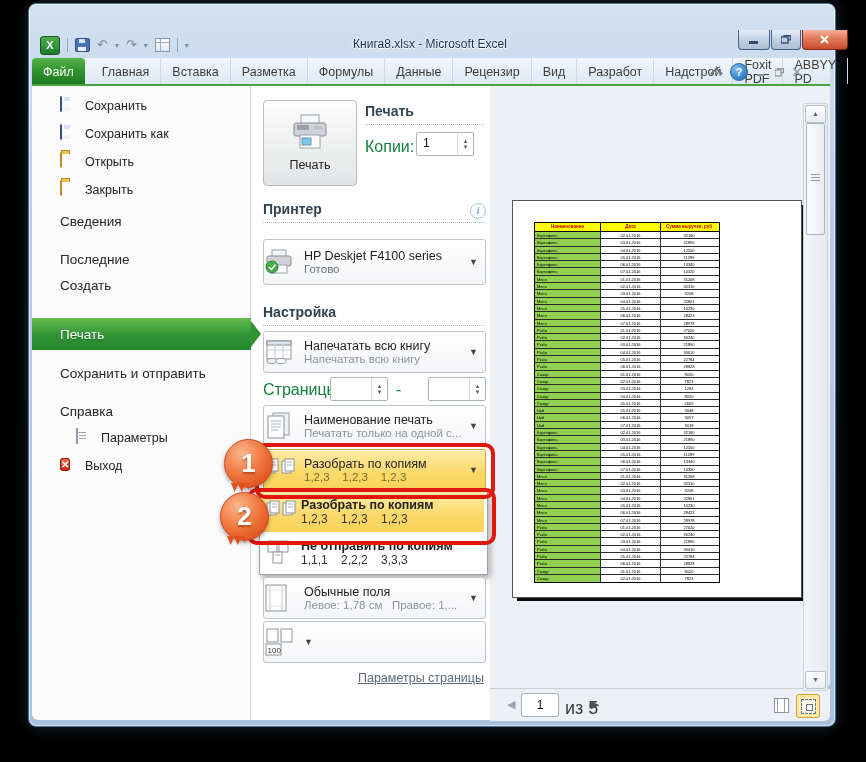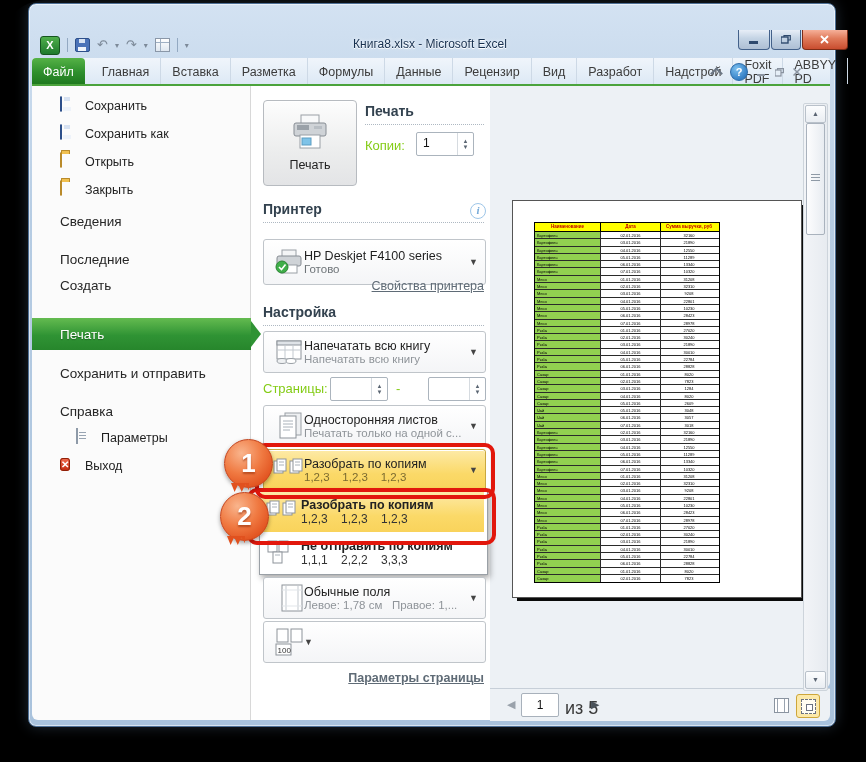--- a/index.html
+++ b/index.html
@@ -69,28 +69,28 @@
   .exit-ico{width:13px;height:13px;background:linear-gradient(#f06a4e,#c42c12);border:1px solid #8d2008;border-radius:3px;color:#fff;
     font-size:10px;font-weight:bold;text-align:center;line-height:13px;margin-top:1px;}
 
   
   .bigbtn{position:absolute;left:263px;top:100px;width:92px;height:84px;border:1px solid #b7bbc0;border-radius:4px;
     background:linear-gradient(#fdfdfd,#eceded 60%,#e3e4e6);display:flex;flex-direction:column;align-items:center;justify-content:center;gap:6px;
     box-shadow:inset 0 1px 0 #fff;}
   .bigbtn .lbl{font-size:12.5px;color:#222;}
   .sec-h{position:absolute;font-size:14px;font-weight:bold;color:#33424f;}
   .dotline{position:absolute;border-top:1px dotted #aeb8c2;height:0;}
-  .lbltxt{position:absolute;font-size:13px;color:#84cc16;}
+  .lbltxt{position:absolute;font-size:16px;color:#15803d;}
   .spin{position:absolute;height:22px;background:#fff;border:1px solid #abb4bd;border-radius:2px;display:flex;}
   .spin .val{flex:1;font-size:12px;color:#111;padding:3px 0 0 6px;}
   .spin .arrows{width:15px;border-left:1px solid #d6dbe0;display:flex;flex-direction:column;align-items:center;justify-content:center;color:#5a6572;}
   .spin .arrows span{font-size:6px;line-height:6px;}
   .dd{position:absolute;left:263px;width:221px;height:40px;border:1px solid #c0c5ca;border-radius:3px;background:linear-gradient(#fff,#f4f5f7);
     display:flex;align-items:center;box-shadow:inset 0 1px 0 #fff;}
-  .dd .ico{width:40px;display:flex;align-items:center;justify-content:flex-end;flex:0 0 40px;}
+  .dd .ico{width:40px;display:flex;align-items:center;justify-content:flex-start;flex:0 0 40px;}
   .dd .txt{flex:1;min-width:0;}
   .dd .t1{font-size:12.5px;color:#1f1f1f;white-space:nowrap;overflow:hidden;}
   .dd .t2{font-size:11.5px;color:#8f9499;white-space:pre;overflow:hidden;}
   .dd .dar{width:16px;color:#444;font-size:9px;flex:0 0 16px;}
   .dd.hl{background:linear-gradient(#fdeaa7,#fbd968 60%,#f9d35b);border-color:#c9a83f;}
   .menu{position:absolute;left:259px;top:490px;width:227px;height:83px;background:#fff;border:1px solid #9aa0a6;
     box-shadow:2px 3px 6px rgba(0,0,0,.35);}
   .mitem{position:absolute;left:1px;width:223px;height:40px;display:flex;align-items:center;}
   .mitem .ico{width:40px;display:flex;align-items:center;justify-content:center;flex:0 0 40px;}
   .mitem .t1{font-size:12.5px;font-weight:bold;color:#222;}
@@ -288,21 +288,20 @@
         <circle cx="8" cy="18" r="6" fill="#3fae49" stroke="#2c8435"></circle>
         <path d="M5 18 L7.5 20.5 L11.5 15.5" stroke="#fff" stroke-width="1.6" fill="none"></path>
       </svg>
     </span>
     <span class="txt">
       <div class="t1">HP Deskjet F4100 series</div>
       <div class="t2" style="color:#6e7478;">Готово</div>
     </span>
     <span class="dar">▼</span>
   </div>
-  <div class="linkr" style="top:279px;">Свойства принтера</div>
 
   <div class="sec-h" style="left:263px;top:304px;">Настройка</div>
   <div class="dotline" style="left:263px;top:325px;width:221px;"></div>
 
   <div class="dd" style="top:331px;">
     <span class="ico">
       <svg width="30" height="28">
         <rect x="3" y="3" width="24" height="18" fill="#fff" stroke="#8d939a"></rect>
         <rect x="3" y="3" width="24" height="4" fill="#dfe3e7" stroke="#8d939a"></rect>
         <path d="M3 12 H27 M11 7 V21 M19 7 V21" stroke="#c3c9cf"></path>
@@ -336,21 +335,21 @@
 
   <div class="dd" style="top:405px;">
     <span class="ico">
       <svg width="28" height="30">
         <rect x="9" y="2" width="16" height="22" fill="#eef0f2" stroke="#9aa0a6"></rect>
         <rect x="4" y="5" width="16" height="22" fill="#fff" stroke="#8d939a"></rect>
         <path d="M7 10 H17 M7 13 H17 M7 16 H17 M7 19 H14" stroke="#aab2ba"></path>
       </svg>
     </span>
     <span class="txt">
-      <div class="t1">Односторонняя листов</div>
+      <div class="t1">Наименование печать</div>
       <div class="t2">Печатать только на одной с...</div>
     </span>
     <span class="dar">▼</span>
   </div>
 
   <div class="dd hl" style="top:449px;">
     <span class="ico">
       <svg width="32" height="26">
         <g stroke="#8d939a" fill="#fff">
           <rect x="2" y="4" width="9" height="12"></rect>
@@ -433,21 +432,21 @@
       <svg width="30" height="30">
         <rect x="3" y="2" width="11" height="13" fill="#fff" stroke="#8d939a"></rect>
         <rect x="17" y="2" width="11" height="13" fill="#fff" stroke="#8d939a"></rect>
         <rect x="2" y="17" width="15" height="11" fill="#fff" stroke="#8d939a"></rect>
         <text x="3.5" y="26" font-size="8" fill="#333" font-family="Liberation Sans, sans-serif">100</text>
       </svg>
     </span>
     <span class="dar">▼</span>
   </div>
 
-  <div class="linkr" style="top:671px;font-weight:bold;">Параметры страницы</div>
+  <div class="linkr" style="top:671px;">Параметры страницы</div>
 
   <div class="sheet">
     <div class="ptable">
       <div class="phead">
         <span class="hc1">Наименование</span>
         <span class="hc2">Дата</span>
         <span class="hc3">Сумма выручки, руб</span>
       </div>
       <div>
 

